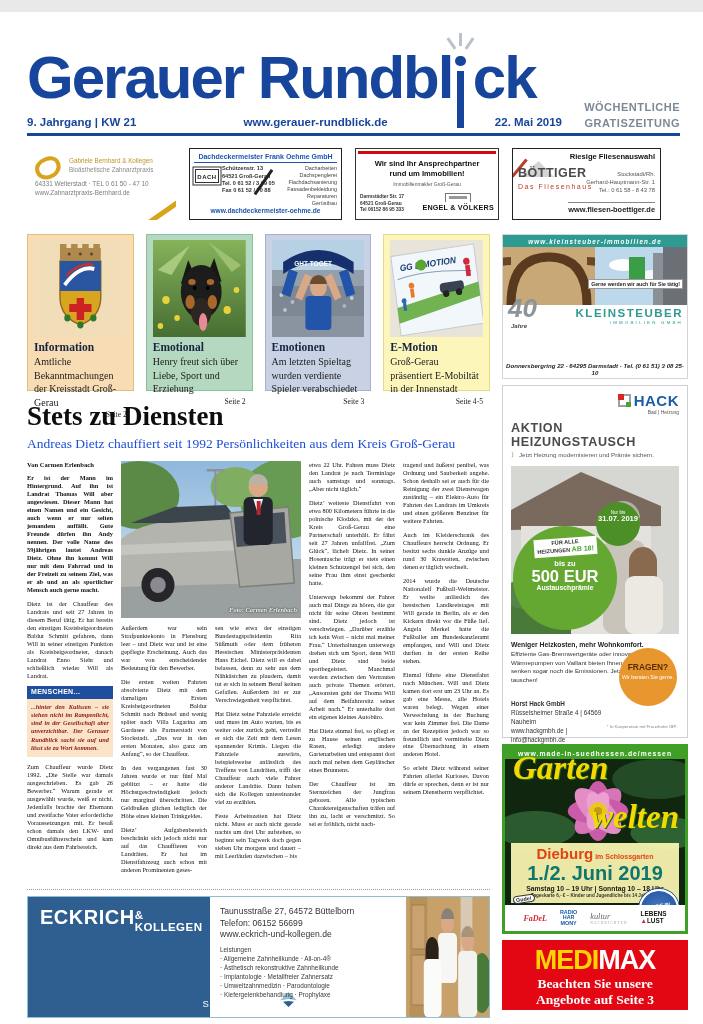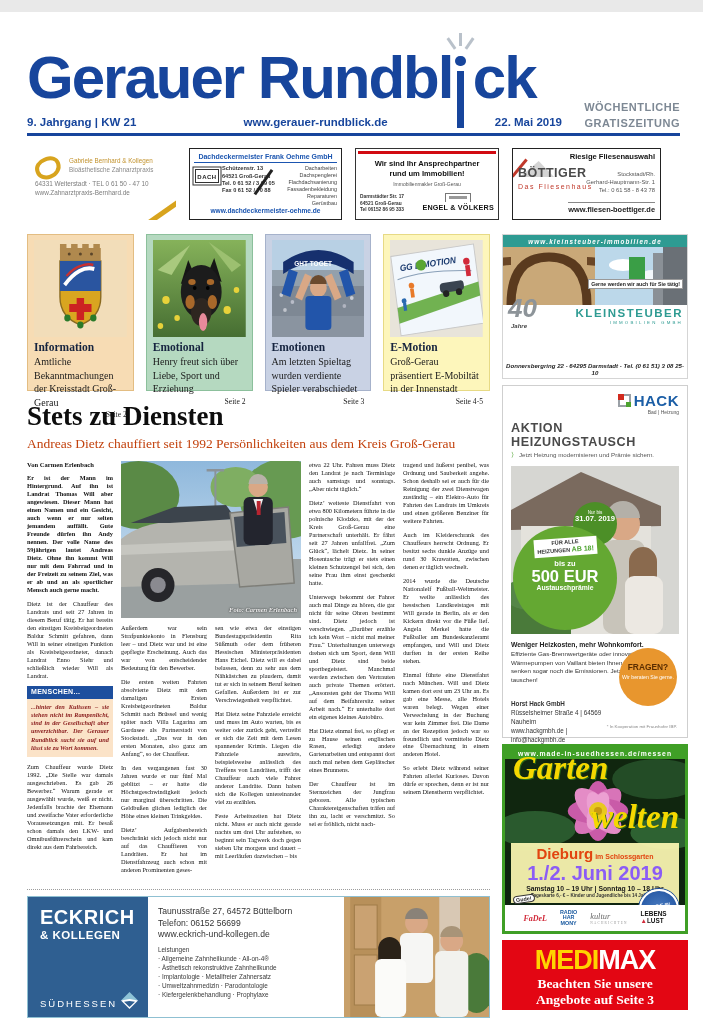--- a/index.html
+++ b/index.html
@@ -73,39 +73,39 @@
   .t-title{font-weight:bold;font-size:11.5px;color:#16243f;margin-top:4px;}
   .t-text{font-size:10px;line-height:1.35;color:#1a1a1a;margin-top:2px;}
   .t-page{font-size:7.6px;text-align:right;margin-top:1px;}
   .teaser1{background:#f7dcb4;border:1px solid #e3bd82;}
   .teaser2{background:#b5d9c0;border:1px solid #8cc09c;}
   .teaser3{background:#c9d2e4;border:1px solid #a6b2cb;}
   .teaser4{background:#fdf6bb;border:1px solid #e7da85;}
 
   
   .article h2{margin:10px 0 0 0;font-family:"Liberation Serif",serif;font-size:27px;color:#0d0d0d;}
-  .subtitle{margin:4px 0 0 0;font-family:"Liberation Serif",serif;font-size:13.5px;color:#c2410c;}
+  .subtitle{margin:4px 0 0 0;font-family:"Liberation Serif",serif;font-size:13.5px;color:#1d4ed8;}
   .cols{display:flex;gap:8px;margin-top:9px;height:420px;overflow:hidden;font-family:"Liberation Serif",serif;}
   .col{width:86px;flex:none;font-size:6.3px;line-height:1.27;text-align:justify;color:#111;overflow:hidden;}
   .col p{margin:0 0 6px 0;}
   .byline{font-weight:bold;font-size:6.6px;margin-bottom:5px;}
   .intro p{font-weight:bold;}
   .midblock{width:180px;flex:none;}
   .photo{position:relative;width:180px;height:157px;margin-bottom:6px;}
   .photo svg{display:block;width:100%;height:100%;}
   .caption{position:absolute;right:4px;bottom:5px;color:#f2f2f2;font-style:italic;font-weight:bold;font-size:6.5px;text-shadow:0 0 2px #000;}
   .twocol{display:flex;gap:8px;height:250px;overflow:hidden;}
   .menschen{margin:4px 0 6px 0;}
   .menschen-head{background:#1d4f9e;color:#fff;font-family:"Liberation Sans",sans-serif;font-weight:bold;font-size:7px;padding:2px 4px;letter-spacing:.3px;}
   .menschen-body{background:#fbe3c8;padding:4px 4px 5px 4px;color:#8b2020;font-weight:bold;font-style:italic;font-size:6.3px;line-height:1.3;text-align:justify;}
 
   
   .cutline{border-top:1px dotted #9c9c9c;margin-top:8px;}
   .eckrich{display:flex;border:1px solid #8fc0d2;margin-top:6px;height:122px;background:#fff;}
-  .eck-left{width:120px;flex:none;background:#2f5f91;color:#fff;padding:10px 10px 8px 12px;display:flex;flex-direction:column;}
+  .eck-left{width:182px;flex:none;background:#2f5f91;color:#fff;padding:10px 10px 8px 12px;display:flex;flex-direction:row;}
   .eck-name{font-size:20px;font-weight:bold;letter-spacing:.5px;line-height:1;}
   .eck-name2{font-size:11.5px;font-weight:bold;letter-spacing:.5px;margin-top:2px;}
   .eck-bottom{margin-top:auto;display:flex;align-items:flex-end;}
   .eck-zahn{font-size:9.5px;letter-spacing:2px;}
   .eck-logo{margin-left:auto;}
   .eck-mid{width:196px;flex:none;padding:9px 8px 6px 10px;font-size:6.4px;color:#3a3a3a;line-height:1.4;}
   .eck-addr{font-size:8.6px;line-height:1.35;color:#333;}
   .eck-leist{margin-top:5px;}
   .eck-photo{flex:1;}
   .eck-photo svg{display:block;width:100%;height:100%;}
@@ -136,21 +136,21 @@
   .hack-subline{font-size:6.2px;color:#555;margin-top:2px;}
   .hack-subline .gt{color:#4da32f;font-weight:bold;}
   .hack-photo{position:relative;height:168px;margin-top:6px;}
   .hack-photo svg{display:block;width:100%;height:100%;}
   .hack-circle{position:absolute;left:2px;bottom:4px;width:104px;height:104px;border-radius:50%;background:#64a832;color:#fff;text-align:center;padding-top:12px;}
   .hack-lbl{display:inline-block;background:#fff;color:#333;font-weight:bold;font-size:5.6px;padding:1px 3px;line-height:1.25;transform:rotate(-4deg);}
   .hack-lbl .ab{color:#4da32f;font-size:7px;}
   .hack-biszu{font-weight:bold;font-size:7.5px;margin-top:3px;}
   .hack-500{font-weight:bold;font-size:16.5px;line-height:1;}
   .hack-praemie{font-weight:bold;font-size:6.8px;}
-  .hack-circle2{position:absolute;left:62px;bottom:88px;width:44px;height:44px;border-radius:50%;background:#4c8f27;color:#fff;text-align:center;padding-top:8px;}
+  .hack-circle2{position:absolute;left:85px;bottom:88px;width:44px;height:44px;border-radius:50%;background:#4c8f27;color:#fff;text-align:center;padding-top:8px;}
   .hack-circle2 .nb{font-size:4.6px;}
   .hack-circle2 .dt{font-weight:bold;font-size:7.6px;line-height:1.1;}
   .hack-bold{font-weight:bold;font-size:6.8px;margin-top:7px;color:#222;}
   .hack-body{font-size:6.2px;color:#333;line-height:1.4;margin-top:2px;width:100%;}
   .hack-fragen{position:absolute;right:10px;top:262px;width:58px;height:58px;border-radius:50%;background:#e8962e;text-align:center;padding-top:14px;}
   .hack-fragen .f1{font-weight:bold;font-size:8.4px;color:#5a2d00;}
   .hack-fragen .f2{font-size:5.2px;color:#fff;margin-top:2px;line-height:1.25;}
   .hack-company{margin-top:14px;font-size:6.3px;color:#333;line-height:1.45;width:110px;}
   .hack-company .cn{font-weight:bold;}
   .vaillant{display:flex;align-items:center;gap:3px;margin-top:10px;}
@@ -165,21 +165,21 @@
   .garten-bar{background:#3f9f26;color:#fff;font-weight:bold;font-size:6.8px;letter-spacing:1px;text-align:center;padding:2.5px 0;}
   .garten-photo{height:92px;}
   .garten-photo svg{display:block;width:100%;height:100%;}
   .g-title{position:absolute;left:8px;top:8px;font-family:"Liberation Serif",serif;font-style:italic;font-weight:bold;
            color:#f5d800;font-size:33px;line-height:.8;text-shadow:1px 1px 0 #2a6a1a;}
   .g-title2{position:absolute;right:6px;top:52px;font-family:"Liberation Serif",serif;font-style:italic;font-weight:bold;
            color:#f5d800;font-size:33px;text-shadow:1px 1px 0 #2a6a1a;}
   .g-panel{position:absolute;left:6px;right:6px;top:96px;background:rgba(248,243,176,.95);text-align:center;padding:2px 0 0 0;height:60px;}
   .g-city{color:#e2440f;font-weight:bold;font-size:15px;display:inline;}
   .g-citysub{color:#e2440f;font-weight:bold;font-size:7px;}
-  .g-date{color:#8b5cf6;font-weight:bold;font-size:20px;line-height:1;}
+  .g-date{color:#0f766e;font-weight:bold;font-size:20px;line-height:1;}
   .g-hours{font-weight:bold;font-size:6.8px;color:#1a1a1a;margin-top:2px;}
   .g-ticket{font-weight:bold;font-size:4.6px;color:#333;margin-top:1px;}
   .g-gude{position:absolute;left:8px;bottom:28px;background:#fff;border:1px solid #333;border-radius:6px;font-size:5.4px;font-weight:bold;padding:0 2px;transform:rotate(-8deg);}
   .g-cater{position:absolute;left:4px;bottom:4px;width:34px;height:22px;}
   .g-cater i{position:absolute;bottom:0;width:13px;height:13px;border-radius:50%;background:#9ed333;border:1px solid #5a9e1e;}
   .g-cater i:nth-child(1){left:0;}.g-cater i:nth-child(2){left:8px;}.g-cater i:nth-child(3){left:16px;bottom:3px;}
   .g-cater i:nth-child(4){left:21px;bottom:8px;width:12px;height:12px;}
   .g-badge{position:absolute;right:6px;bottom:2px;width:40px;height:40px;border-radius:50%;background:radial-gradient(#4a7cc0,#1d4f9e);
            border:2px solid #fff;box-shadow:0 0 0 1px #1d4f9e;color:#fff;text-align:center;font-style:italic;font-weight:bold;
            font-size:5.4px;padding-top:12px;transform:rotate(-10deg);line-height:1.3;}

